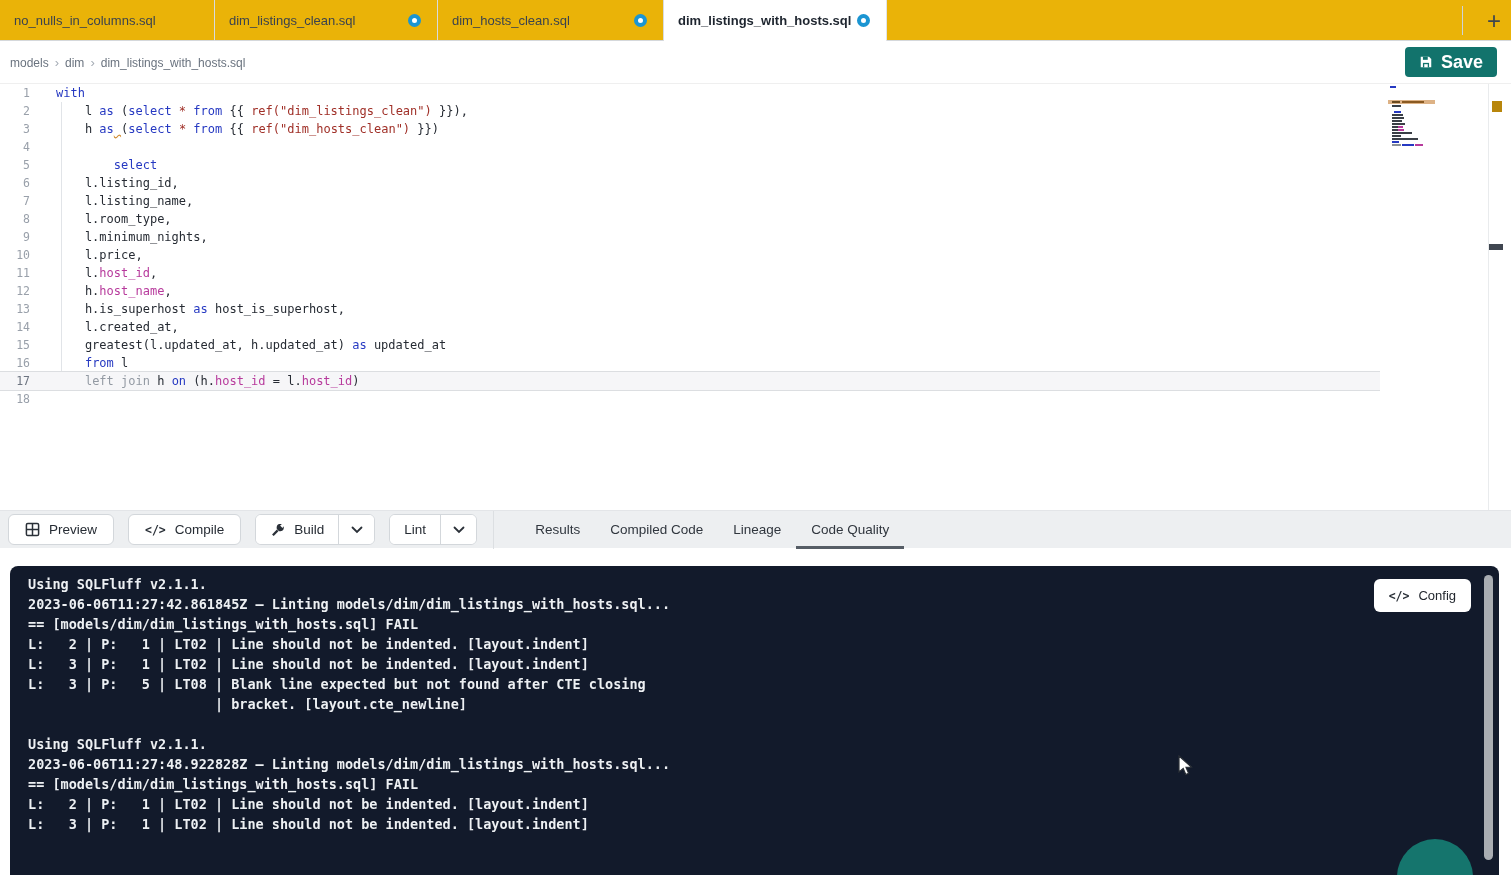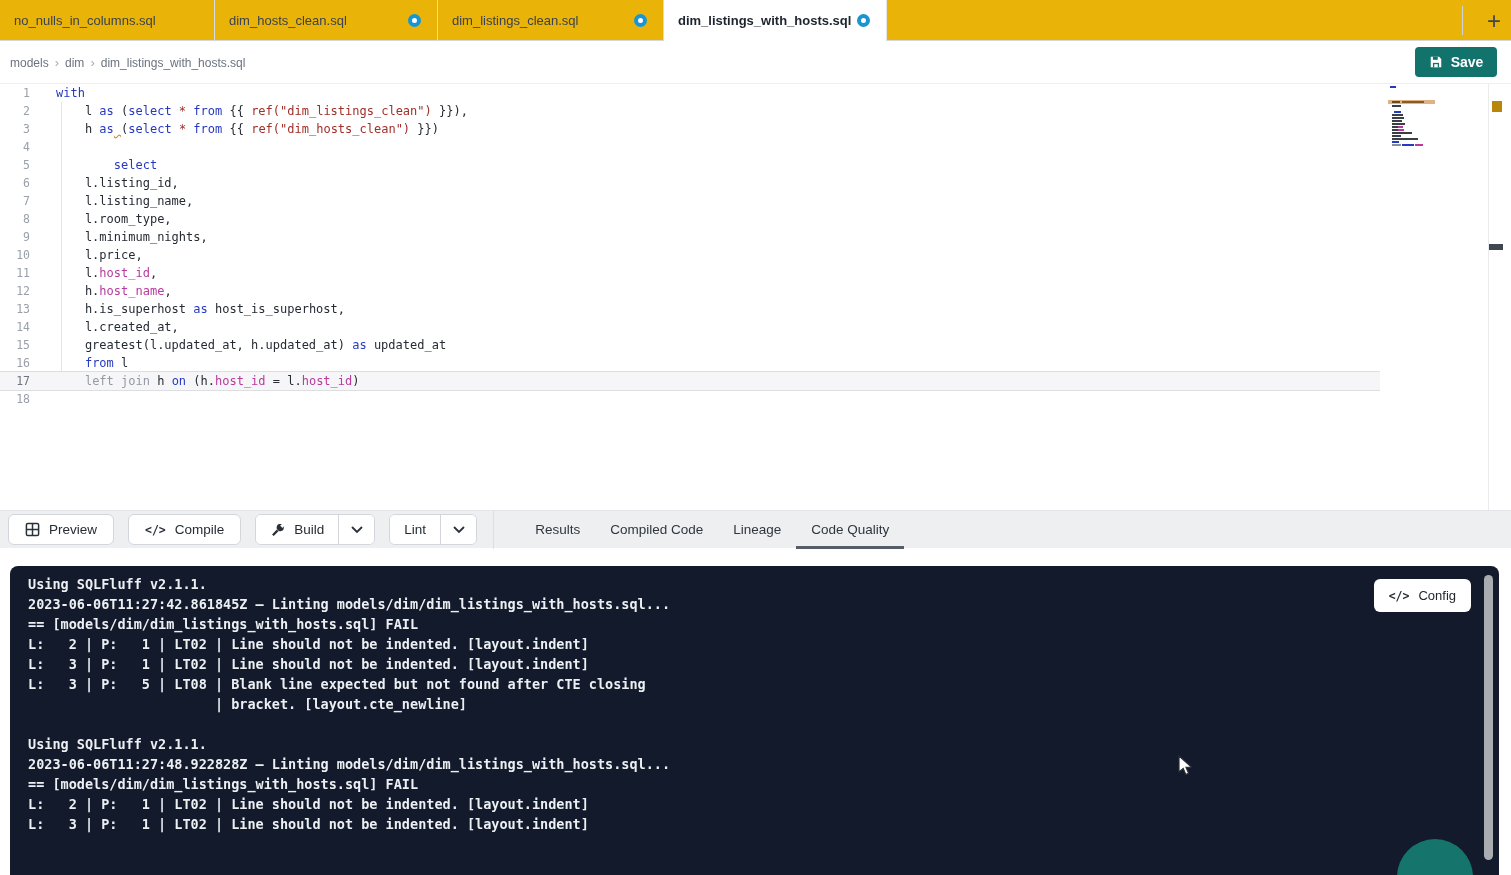--- a/index.html
+++ b/index.html
@@ -26,22 +26,22 @@
   .tab-divider { width:1px; height:29px; background:#cfd3d7; margin-right:14px; }
   .new-tab-btn { width:34px; height:34px; display:flex; align-items:center; justify-content:center;
                  font-size:24px; font-weight:400; color:#3e4650; cursor:pointer; background:none; border:none; }
 
   
   .crumbbar { position:absolute; top:41px; left:0; width:1511px; height:43px; background:#fff;
               border-bottom:1px solid #efefef; }
   .breadcrumb { position:absolute; left:10px; top:14px; display:flex; align-items:center; gap:6px;
                 font-size:12px; color:#6a737f; }
   .crumb-sep { color:#a6adb6; font-size:13px; }
-  .save-btn { position:absolute; right:14px; top:6px; width:82px; height:30px; border:none;
-              border-radius:4px; background:#12736c; color:#fff; font-size:14px; font-weight:600;
+  .save-btn { position:absolute; right:14px; top:6px; width:92px; height:30px; border:none;
+              border-radius:4px; background:#12736c; color:#fff; font-size:18px; font-weight:600;
               display:flex; align-items:center; justify-content:center; gap:8px; cursor:pointer;
               font-family:"Liberation Sans", sans-serif; }
 
   
   .editor { position:absolute; top:84px; left:0; width:1511px; height:426px; background:#fff;
             font-family:"DejaVu Sans Mono", monospace; }
   .code-rows { position:absolute; top:0; left:0; width:1380px; }
   .cl { display:flex; height:18px; line-height:18px; font-size:12px; white-space:pre; }
   .cl.active { background:#f6f6f8; box-shadow:0 1px 0 #dcdee1, 0 -1px 0 #dcdee1;align-items:center; }
   .ln { flex:0 0 30px; text-align:right; color:#99a0aa; font-size:11.5px; }
@@ -103,25 +103,25 @@
 
 <div class="app">
 
   <header class="tabbar">
     <div class="tabbar-edge"></div>
     <div class="tab-strip">
         <div class="tab">
           <span class="tab-label">no_nulls_in_columns.sql</span>
         </div>
         <div class="tab">
+          <span class="tab-label">dim_listings_clean.sql</span>
+          <span class="dirty-dot"></span>
+        </div>
+        <div class="tab">
           <span class="tab-label">dim_hosts_clean.sql</span>
-          <span class="dirty-dot"></span>
-        </div>
-        <div class="tab">
-          <span class="tab-label">dim_listings_clean.sql</span>
           <span class="dirty-dot"></span>
         </div>
         <div class="tab active">
           <span class="tab-label">dim_listings_with_hosts.sql</span>
           <span class="dirty-dot"></span>
         </div>
       </div>
     <div class="tabbar-right">
       <div class="tab-divider"></div>
       <button class="new-tab-btn">+</button>

